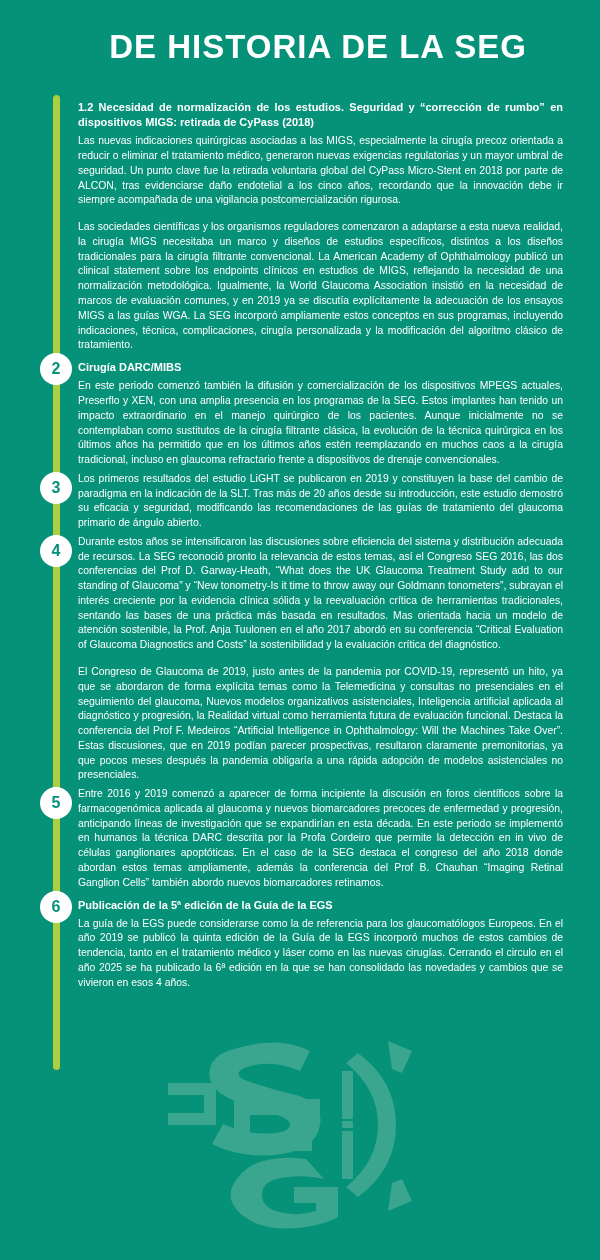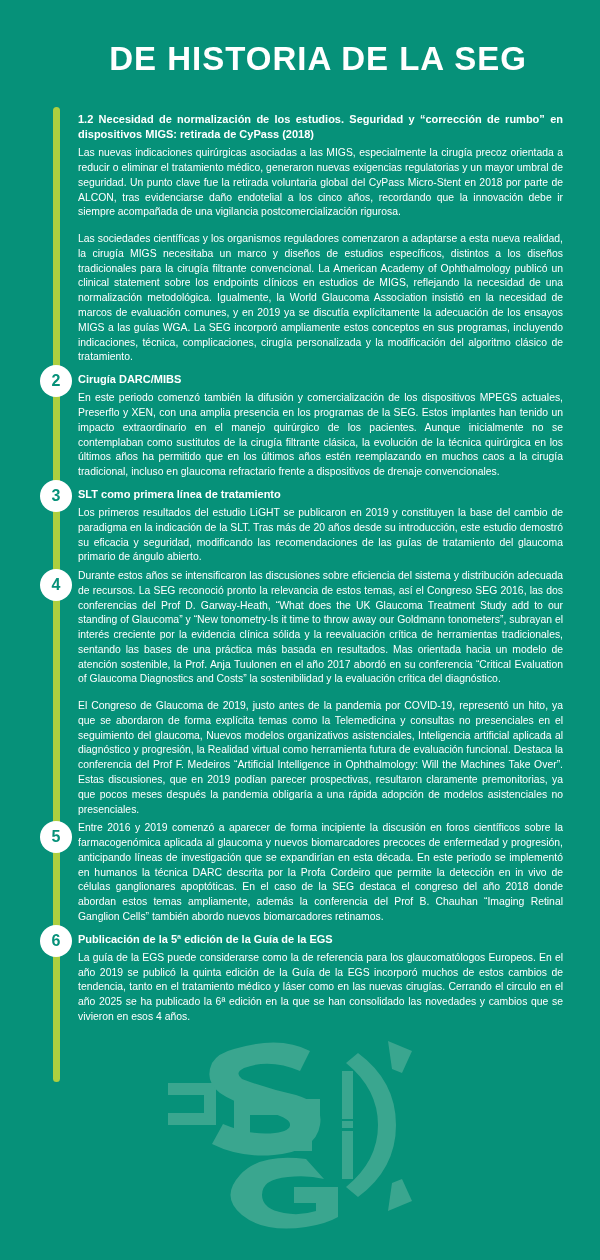--- a/index.html
+++ b/index.html
@@ -44,21 +44,21 @@
     left: 50%;
     top: 50%;
     transform: translate(-50%, -50%);
   }
   .header .line2 {
     font-size: 33px;
     font-weight: bold;
     color: #ffffff;
     letter-spacing: 1px;
     line-height: 1.0;
-    margin-top: 16px;
+    margin-top: 4px;
     white-space: nowrap;
     padding-left: 36px;
   }
 
   
   .content {
     position: relative;
     z-index: 3;
     margin-top: 30px;
   }
@@ -141,21 +141,20 @@
         <p class="para first">Las nuevas indicaciones quirúrgicas asociadas a las MIGS, especialmente la cirugía precoz orientada a reducir o eliminar el tratamiento médico, generaron nuevas exigencias regulatorias y un mayor umbral de seguridad. Un punto clave fue la retirada voluntaria global del CyPass Micro-Stent en 2018 por parte de ALCON, tras evidenciarse daño endotelial a los cinco años, recordando que la innovación debe ir siempre acompañada de una vigilancia postcomercialización rigurosa.</p>
         <p class="para">Las sociedades científicas y los organismos reguladores comenzaron a adaptarse a esta nueva realidad, la cirugía MIGS necesitaba un marco y diseños de estudios específicos, distintos a los diseños tradicionales para la cirugía filtrante convencional. La American Academy of Ophthalmology publicó un clinical statement sobre los endpoints clínicos en estudios de MIGS, reflejando la necesidad de una normalización metodológica. Igualmente, la World Glaucoma Association insistió en la necesidad de marcos de evaluación comunes, y en 2019 ya se discutía explícitamente la adecuación de los ensayos MIGS a las guías WGA. La SEG incorporó ampliamente estos conceptos en sus programas, incluyendo indicaciones, técnica, complicaciones, cirugía personalizada y la modificación del algoritmo clásico de tratamiento.</p>
       </div>
       <div class="section">
         <div class="marker">2</div>
         <div class="sec-title nojust">Cirugía DARC/MIBS</div>
         <p class="para first">En este periodo comenzó también la difusión y comercialización de los dispositivos MPEGS actuales, Preserflo y XEN, con una amplia presencia en los programas de la SEG. Estos implantes han tenido un impacto extraordinario en el manejo quirúrgico de los pacientes.  Aunque inicialmente no se contemplaban como sustitutos de la cirugía filtrante clásica, la evolución de la técnica quirúrgica en los últimos años ha permitido que en los últimos años estén reemplazando en muchos caos a la cirugía tradicional, incluso en glaucoma refractario frente a dispositivos de drenaje convencionales.</p>
       </div>
       <div class="section">
         <div class="marker">3</div>
-        <div class="sec-title nojust">SLT como primera línea de tratamiento</div>
         <p class="para first">Los primeros resultados del estudio LiGHT se publicaron en 2019 y constituyen la base del cambio de paradigma en la indicación de la SLT. Tras más de 20 años desde su introducción, este estudio demostró su eficacia y seguridad, modificando las recomendaciones de las guías de tratamiento del glaucoma primario de ángulo abierto.</p>
       </div>
       <div class="section">
         <div class="marker">4</div>
         <p class="para first">Durante estos años se intensificaron las discusiones sobre eficiencia del sistema y distribución adecuada de recursos. La SEG reconoció pronto la relevancia de estos temas, así el Congreso SEG 2016, las dos conferencias del Prof D. Garway-Heath, “What does the UK Glaucoma Treatment Study add to our standing of Glaucoma” y “New tonometry-Is it time to throw away our Goldmann tonometers”, subrayan el interés creciente por la evidencia clínica sólida y la reevaluación crítica de herramientas tradicionales, sentando las bases de una práctica más basada en resultados. Mas orientada hacia un modelo de atención sostenible, la Prof. Anja Tuulonen en el año 2017 abordó en su conferencia “Critical Evaluation of Glaucoma Diagnostics and Costs”  la sostenibilidad y la evaluación crítica del diagnóstico.</p>
         <p class="para">El Congreso de Glaucoma de 2019, justo antes de la pandemia por COVID-19, representó un hito, ya que se abordaron de forma explícita temas como la Telemedicina y consultas no presenciales en el seguimiento del glaucoma, Nuevos modelos organizativos asistenciales, Inteligencia artificial aplicada al diagnóstico y progresión, la Realidad virtual como herramienta futura de evaluación funcional. Destaca la conferencia del  Prof F. Medeiros “Artificial Intelligence in Ophthalmology: Will the Machines Take Over”. Estas discusiones, que en 2019 podían parecer prospectivas, resultaron claramente premonitorias, ya que pocos meses después la pandemia obligaría a una rápida adopción de modelos asistenciales no presenciales.</p>
       </div>
       <div class="section">
         <div class="marker">5</div>
         <p class="para first">Entre 2016 y 2019 comenzó a aparecer de forma incipiente la discusión en foros científicos sobre la farmacogenómica aplicada al glaucoma y nuevos biomarcadores precoces de enfermedad y progresión, anticipando líneas de investigación que se expandirían en esta década. En este periodo se implementó en humanos la técnica DARC descrita por la Profa Cordeiro que permite la detección en in vivo de células ganglionares apoptóticas. En el caso de la SEG destaca el congreso del año 2018 donde abordan estos temas ampliamente, además la conferencia del Prof B. Chauhan “Imaging Retinal Ganglion Cells” también abordo nuevos biomarcadores retinamos.</p>

